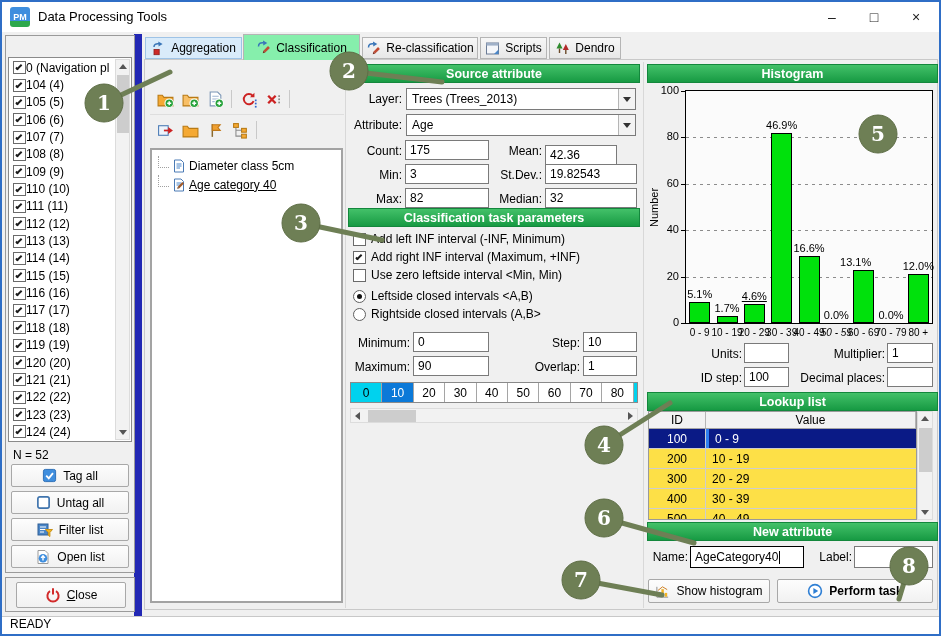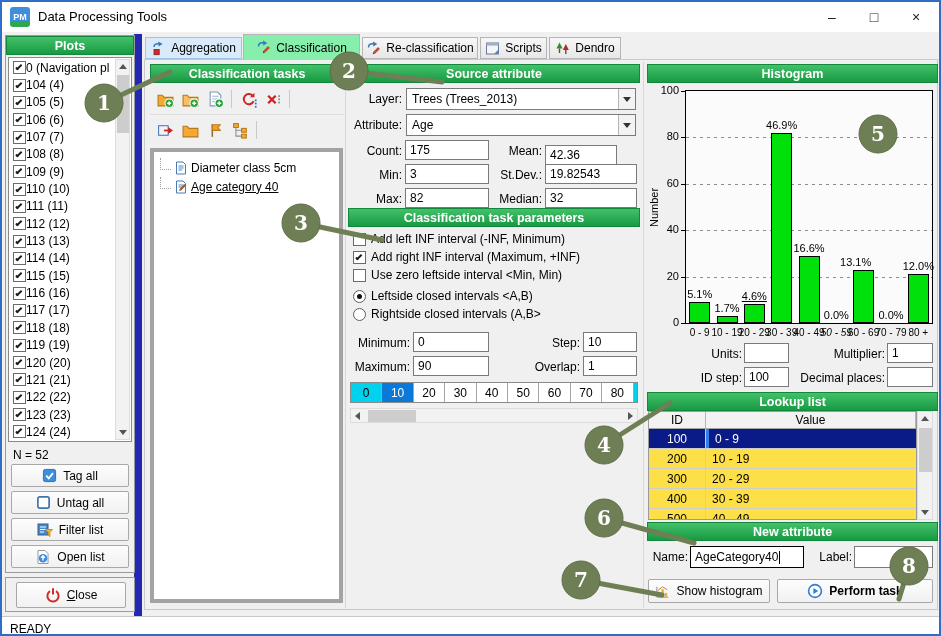--- a/index.html
+++ b/index.html
@@ -49,37 +49,37 @@
   .plot-row{height:17.35px;display:flex;align-items:center;padding-left:3px;white-space:nowrap}
   .plots-sb{position:absolute;right:1px;top:1px;width:15px;bottom:1px}
   .plots-sb .thumb{position:absolute;left:1px;top:15px;width:12px;height:58px}
   .ncount{position:absolute;left:7px;top:412px}
   .pbtn{position:absolute;left:5px;width:118px;height:23px}
   .close-panel{left:3px;top:575px;width:130px;height:35px;border:1px solid #9a9a9a;background:#f0f0f0}
   .close-btn{position:absolute;left:10px;top:4px;width:110px;height:26px}
   .close-btn .u{text-decoration:underline}
 
   
-  .statusbar{left:0;top:614px;width:937px;height:20px;background:#fff;border-top:1px solid #c8c8c8;display:flex;align-items:flex-end;padding-left:8px}
+  .statusbar{left:0;top:614px;width:937px;height:20px;background:#fff;border-top:1px solid #c8c8c8;display:flex;align-items:flex-start;padding-left:8px}
 
   
   .tab{position:absolute;display:flex;align-items:center;justify-content:center;gap:5px;font-size:12px;
     background:linear-gradient(#f7f7f7,#e7e7e7);border:1px solid #b5b5b5;height:22px;top:35px}
   .tab.active{background:#86efac;height:26px;top:32px;border-bottom:none;z-index:5}
   .tab.hover{background:var(--tabhover);border-color:#9ec3e6}
   .content-box{left:142px;top:57px;width:794px;height:551px;border:1px solid #c9c9c9;background:#f0f0f0}
   .vsep{position:absolute;top:60px;height:546px;width:1px;background:#d8d8d8}
 
   
   .ct-hdr{left:148px;top:62px;width:194px;height:19px}
   .ct-tb{left:148px;width:194px;height:28px;display:flex;align-items:center;gap:3px;padding-left:4px}
   .tbi{width:22px;height:22px;display:flex;align-items:center;justify-content:center}
   .tbsep{width:1px;height:18px;background:#c9c9c9;margin:0 2px}
   .ct-sep{left:148px;top:112px;width:194px;height:1px;background:#dedede}
-  .ct-list{left:148px;top:146px;width:193px;height:455px;background:#fff;border:4px solid #a3a3a3;padding:6px 0 0 6px}
+  .ct-list{left:148px;top:146px;width:193px;height:455px;background:#fff;border:2px solid #a3a3a3;padding:6px 0 0 6px}
   .task-row{height:19px;display:flex;align-items:center;gap:3px;white-space:nowrap}
   .conn{width:11px;height:12px;border-left:1px dotted #a0a0a0;border-bottom:1px dotted #a0a0a0;margin-top:-8px;flex:none}
   .task-sel{text-decoration:underline}
 
   
   .cbrow,.radrow{position:absolute;left:351px;display:flex;align-items:center;gap:5px;white-space:nowrap}
   .intervals{left:348px;top:380px;width:288px;height:21px;border:1px solid #8a8a8a;background:#fff;display:flex}
   .icell{width:31.4px;flex:none;border-right:1px solid #a5a5a5;display:flex;align-items:center;justify-content:center}
   .c-cyan{background:var(--cyan)}
   .c-sel{background:var(--selblue);color:#fff}
@@ -128,21 +128,20 @@
     <div class="wctl">
       <span>–</span>
       <span>□</span>
       <span>×</span>
     </div>
   </div>
 
   <div class="abs splitter"></div>
 
   <div class="abs plots-panel">
-    <div class="hdr plots-hdr">Plots</div>
     <div class="plots-listbox">
       <div class="plist">
 
       <div class="plot-row">
             <span class="cb">
               <span class="chk"></span>
             </span>
             <span>0 (Navigation pl</span>
           </div>
           <div class="plot-row">
@@ -374,21 +373,20 @@
         <path d="M10.8 3 L13.8 9 H7.8 z" fill="#b22a2a"></path>
         <rect x="10.1" y="9" width="1.4" height="4" fill="#6b4a2a"></rect>
       </svg>
     <span>Dendro</span>
   </div>
 
   <div class="abs content-box"></div>
   <div class="vsep" style="left:343px"></div>
   <div class="vsep" style="left:641px"></div>
 
-  <div class="hdr abs ct-hdr">Classification tasks</div>
   <div class="abs ct-tb" style="top:83px">
     <span class="tbi">
         <svg width="17" height="17" viewBox="0 0 16 16">
           <path d="M1 4 h4 l1.5 2 H15 v8 H1 z" fill="#f5a933" stroke="#b87a14"></path>
           <circle cx="11.5" cy="11.5" r="4" fill="#27a23b" stroke="#fff"></circle>
           <path d="M11.5 9.6 v3.8 M9.6 11.5 h3.8" stroke="#fff" stroke-width="1.4"></path>
         </svg>
       </span>
     <span class="tbi">
         <svg width="17" height="17" viewBox="0 0 16 16">

